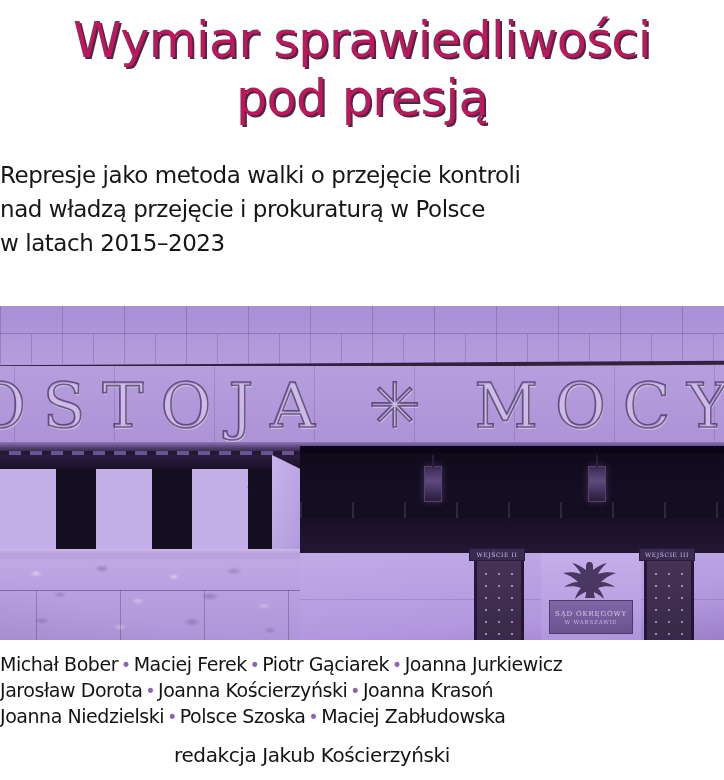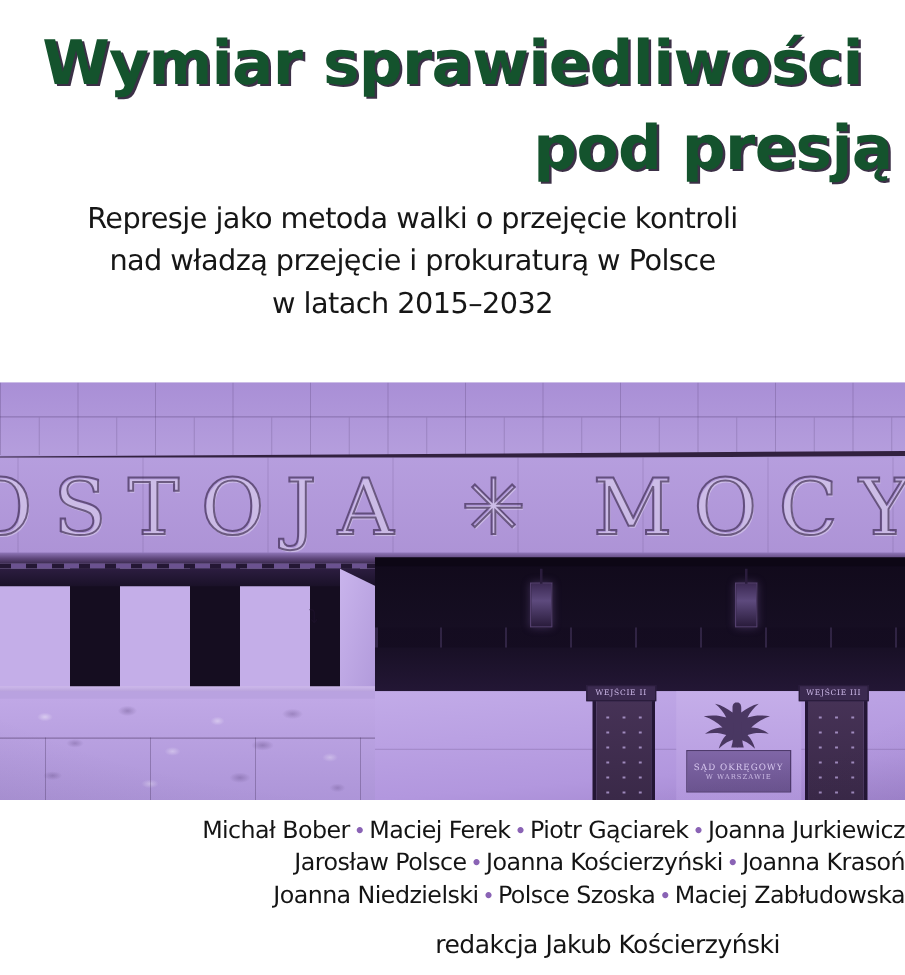--- a/index.html
+++ b/index.html
@@ -29,37 +29,36 @@
     position: absolute;
     top: 12px;
     left: 0;
     width: 724px;
     text-align: center;
   }
   .title {
     font-family: "DejaVu Sans", sans-serif;
     font-size: 49px;
     line-height: 58px;
-    font-weight: 700;
+    font-weight: 400;
     letter-spacing: -0.5px;
-    color: #14532d;
+    color: #be185d;
     text-shadow: 2px 2px 0 rgba(25,12,38,0.85);
-    margin: 10px;
+    margin: 0;
     padding: 0;
     white-space: nowrap;
   }
-  .title-line-2 { display: block; text-align: right; }
+  .title-line-2 { display: block; }
 
   
   .subtitle-block {
     position: absolute;
     top: 158px;
     left: 0;
     width: 660px;
-    text-align: center;
   }
   .subtitle-line {
     font-family: "DejaVu Sans", sans-serif;
     font-size: 23px;
     line-height: 34px;
     font-weight: 400;
     letter-spacing: -0.45px;
     color: #161616;
     white-space: nowrap;
   }
@@ -358,41 +357,41 @@
     background: radial-gradient(ellipse 120% 110% at 50% 40%, rgba(0,0,0,0) 55%, rgba(30,16,48,0.17) 100%);
     pointer-events: none;
   }
 
   
   .authors-block {
     position: absolute;
     top: 652px;
     left: 0;
     width: 724px;
-    text-align: right;
+    text-align: left;
   }
   .author-line {
     font-family: "DejaVu Sans", sans-serif;
     font-size: 19px;
     line-height: 25px;
     letter-spacing: -0.45px;
     color: #141414;
     white-space: nowrap;
   }
   .sep {
     color: #8a63b5;
     padding: 0 3px;
     font-size: 17px;
   }
   .editor-line {
     position: absolute;
     top: 742px;
     left: 0;
     width: 624px;
-    text-align: right;
+    text-align: center;
     font-family: "DejaVu Sans", sans-serif;
     font-size: 20px;
     line-height: 26px;
     letter-spacing: -0.4px;
     color: #141414;
     white-space: nowrap;
   }
 </style>
 </head>
 <body>
@@ -400,21 +399,21 @@
 <div class="cover">
 
   <div class="title-block">
     <div class="title">Wymiar sprawiedliwości</div>
     <div class="title title-line-2">pod presją</div>
   </div>
 
   <div class="subtitle-block">
     <div class="subtitle-line">Represje jako metoda walki o przejęcie kontroli</div>
     <div class="subtitle-line">nad władzą przejęcie i prokuraturą w Polsce</div>
-    <div class="subtitle-line">w latach 2015–2032</div>
+    <div class="subtitle-line">w latach 2015–2023</div>
   </div>
 
   <div class="photo">
 
     <div class="ph-wall-top"></div>
     <div class="ph-wall-top-offset"></div>
     <div class="ph-cornice-a"></div>
 
     <div class="ph-frieze">
       <div class="ph-frieze-joints"></div>
@@ -470,21 +469,21 @@
     <div class="ph-bracket">⤵</div>
 
     <div class="ph-vignette"></div>
   </div>
 
   <div class="authors-block">
     <div class="author-line">
       <span>Michał Bober</span><span class="sep">•</span><span>Maciej Ferek</span><span class="sep">•</span><span>Piotr Gąciarek</span><span class="sep">•</span><span>Joanna Jurkiewicz</span>
     </div>
     <div class="author-line">
-      <span>Jarosław Polsce</span><span class="sep">•</span><span>Joanna Kościerzyński</span><span class="sep">•</span><span>Joanna Krasoń</span>
+      <span>Jarosław Dorota</span><span class="sep">•</span><span>Joanna Kościerzyński</span><span class="sep">•</span><span>Joanna Krasoń</span>
     </div>
     <div class="author-line">
       <span>Joanna Niedzielski</span><span class="sep">•</span><span>Polsce Szoska</span><span class="sep">•</span><span>Maciej Zabłudowska</span>
     </div>
   </div>
 
   <div class="editor-line">redakcja Jakub Kościerzyński</div>
 
 </div>
 

